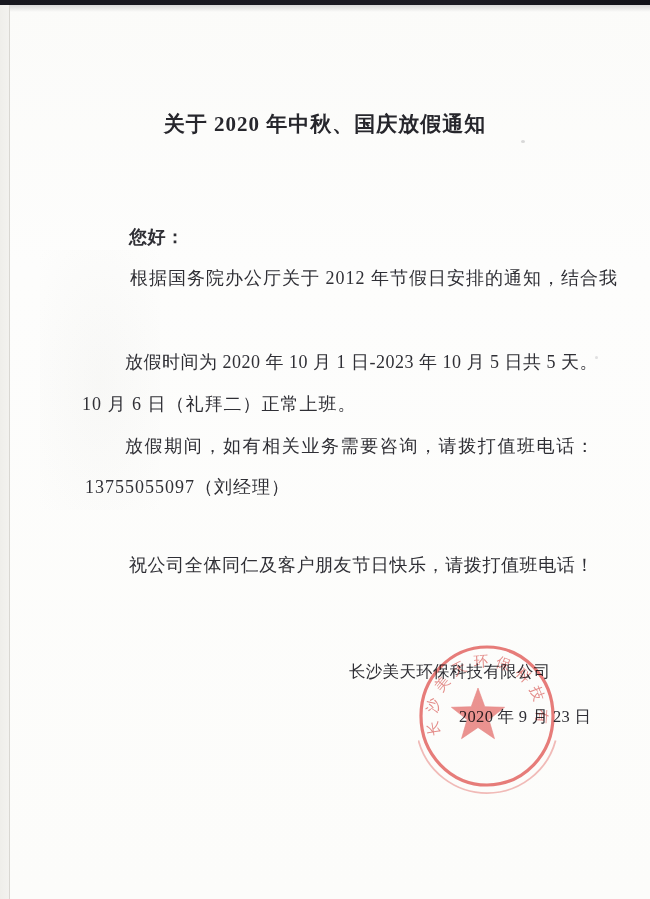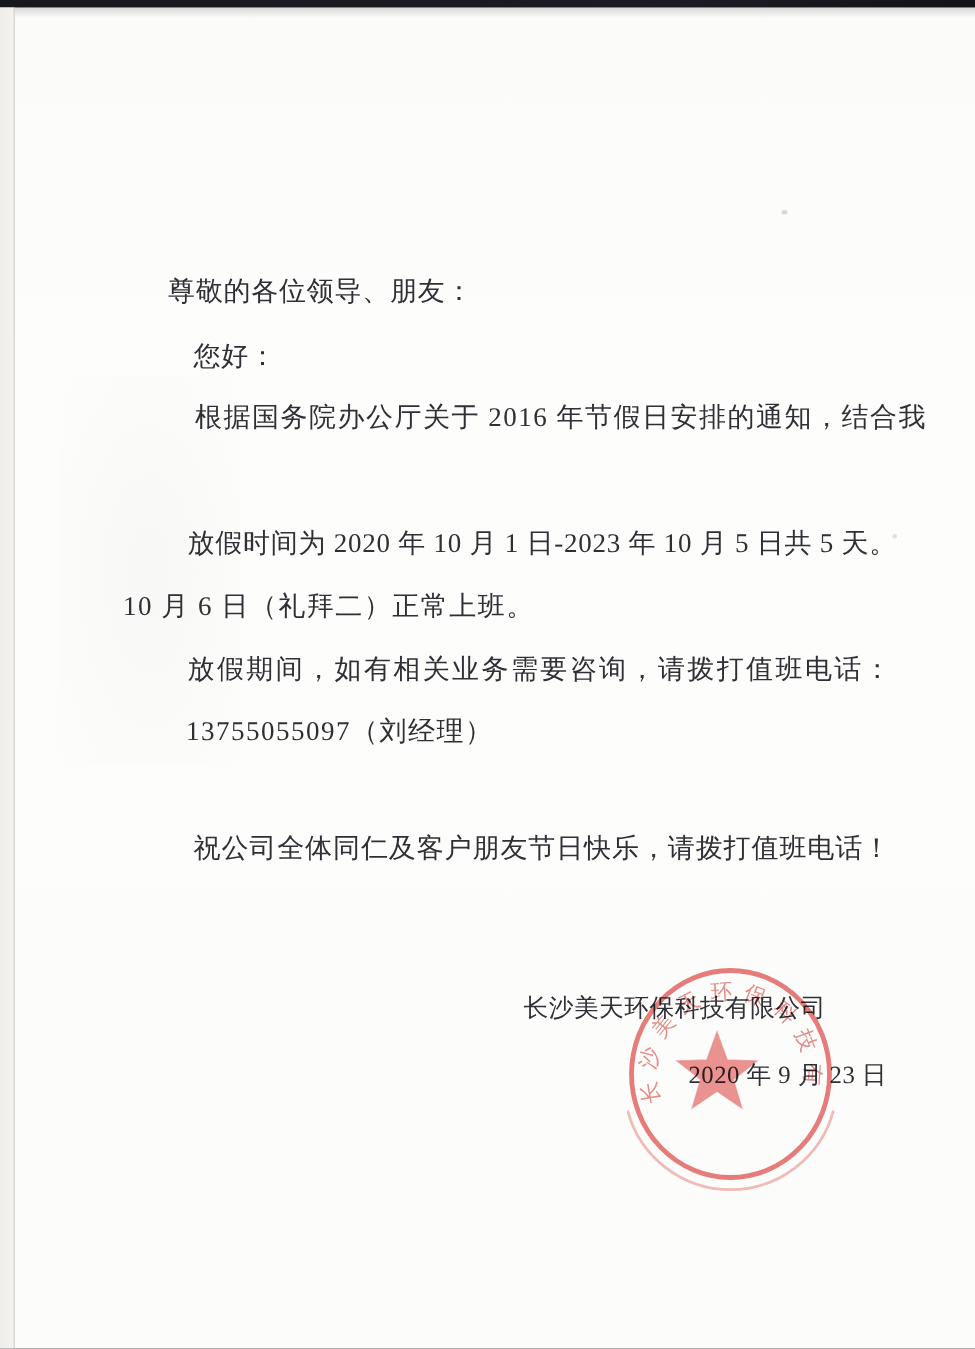--- a/index.html
+++ b/index.html
@@ -44,27 +44,27 @@
     color: #2f2f35;
     z-index: 2;
     letter-spacing: 0.5px;
   }
   .l-title {
     left: 325px; top: 110px; transform: translateX(-50%);
     font-size: 21px; font-weight: 700; color: #26262c; letter-spacing: 1px;
   }
   .body-text { font-size: 18px; }
   .l-salutation { left: 112px; top: 182px; }
-  .l-greeting   { left: 129px; top: 225px; }
+  .l-greeting   { left: 129px; top: 225px; font-weight: bold; }
   .l-p1l1       { left: 130px; top: 266px; letter-spacing: 1px; }
   .l-p1l2       { left: 84px;  top: 308px; letter-spacing: 0.8px; }
   .l-p2l1       { left: 125px; top: 350px; }
   .l-p2l2       { left: 82px;  top: 392px; letter-spacing: 1px; }
   .l-p3l1       { left: 125px; top: 434px; letter-spacing: 1.6px; }
-  .l-p3l2       { left: 85px;  top: 475px; letter-spacing: 1px; margin-left: 39px; }
+  .l-p3l2       { left: 85px;  top: 475px; letter-spacing: 1px; }
   .l-wish       { left: 129px; top: 553px; letter-spacing: 0.6px; }
   .l-company    { left: 349px; top: 661px; font-size: 16.5px; letter-spacing: 0.3px; }
   .l-date       { left: 420px; top: 706px; font-size: 16.5px; letter-spacing: 0.3px; padding-left: 39px; }
 
   
   .stamp {
     position: absolute; left: 418px; top: 645px; width: 140px; height: 150px;
     z-index: 5;
     mix-blend-mode: multiply;
     filter: blur(0.4px);
@@ -99,25 +99,25 @@
     <polygon points="60,43 66.8,61.7 86.6,62.3 70.9,74.6 76.5,93.7 60,82.5 43.5,93.7 49.1,74.6 33.4,62.3 53.2,61.7" fill="#e4615e" opacity="0.75" stroke="#dd4f4c" stroke-width="1" stroke-opacity="0.6"></polygon>
 
     <defs>
       <path id="seal-arc" d="M 23.7 92.1 A 50 50 0 1 1 114.3 92.1"></path>
     </defs>
     <text>
       <textPath href="#seal-arc" startOffset="3">长沙美天环保科技有限公司</textPath>
     </text>
   </svg>
 
+  <div class="line l-title">关于 2020 年中秋、国庆放假通知</div>
 
-  <div class="line body-text l-salutation">尊敬的各位领导、朋友：</div>
   <div class="line body-text l-greeting">您好：</div>
 
-  <div class="line body-text l-p1l1">根据国务院办公厅关于 2016 年节假日安排的通知，结合我</div>
+  <div class="line body-text l-p1l1">根据国务院办公厅关于 2012 年节假日安排的通知，结合我</div>
 
   <div class="line body-text l-p2l1">放假时间为 2020 年 10 月 1 日-2023 年 10 月 5 日共 5 天。</div>
   <div class="line body-text l-p2l2">10 月 6 日（礼拜二）正常上班。</div>
 
   <div class="line body-text l-p3l1">放假期间，如有相关业务需要咨询，请拨打值班电话：</div>
   <div class="line body-text l-p3l2">13755055097（刘经理）</div>
 
   <div class="line body-text l-wish">祝公司全体同仁及客户朋友节日快乐，请拨打值班电话！</div>
 
   <div class="line l-company">长沙美天环保科技有限公司</div>

